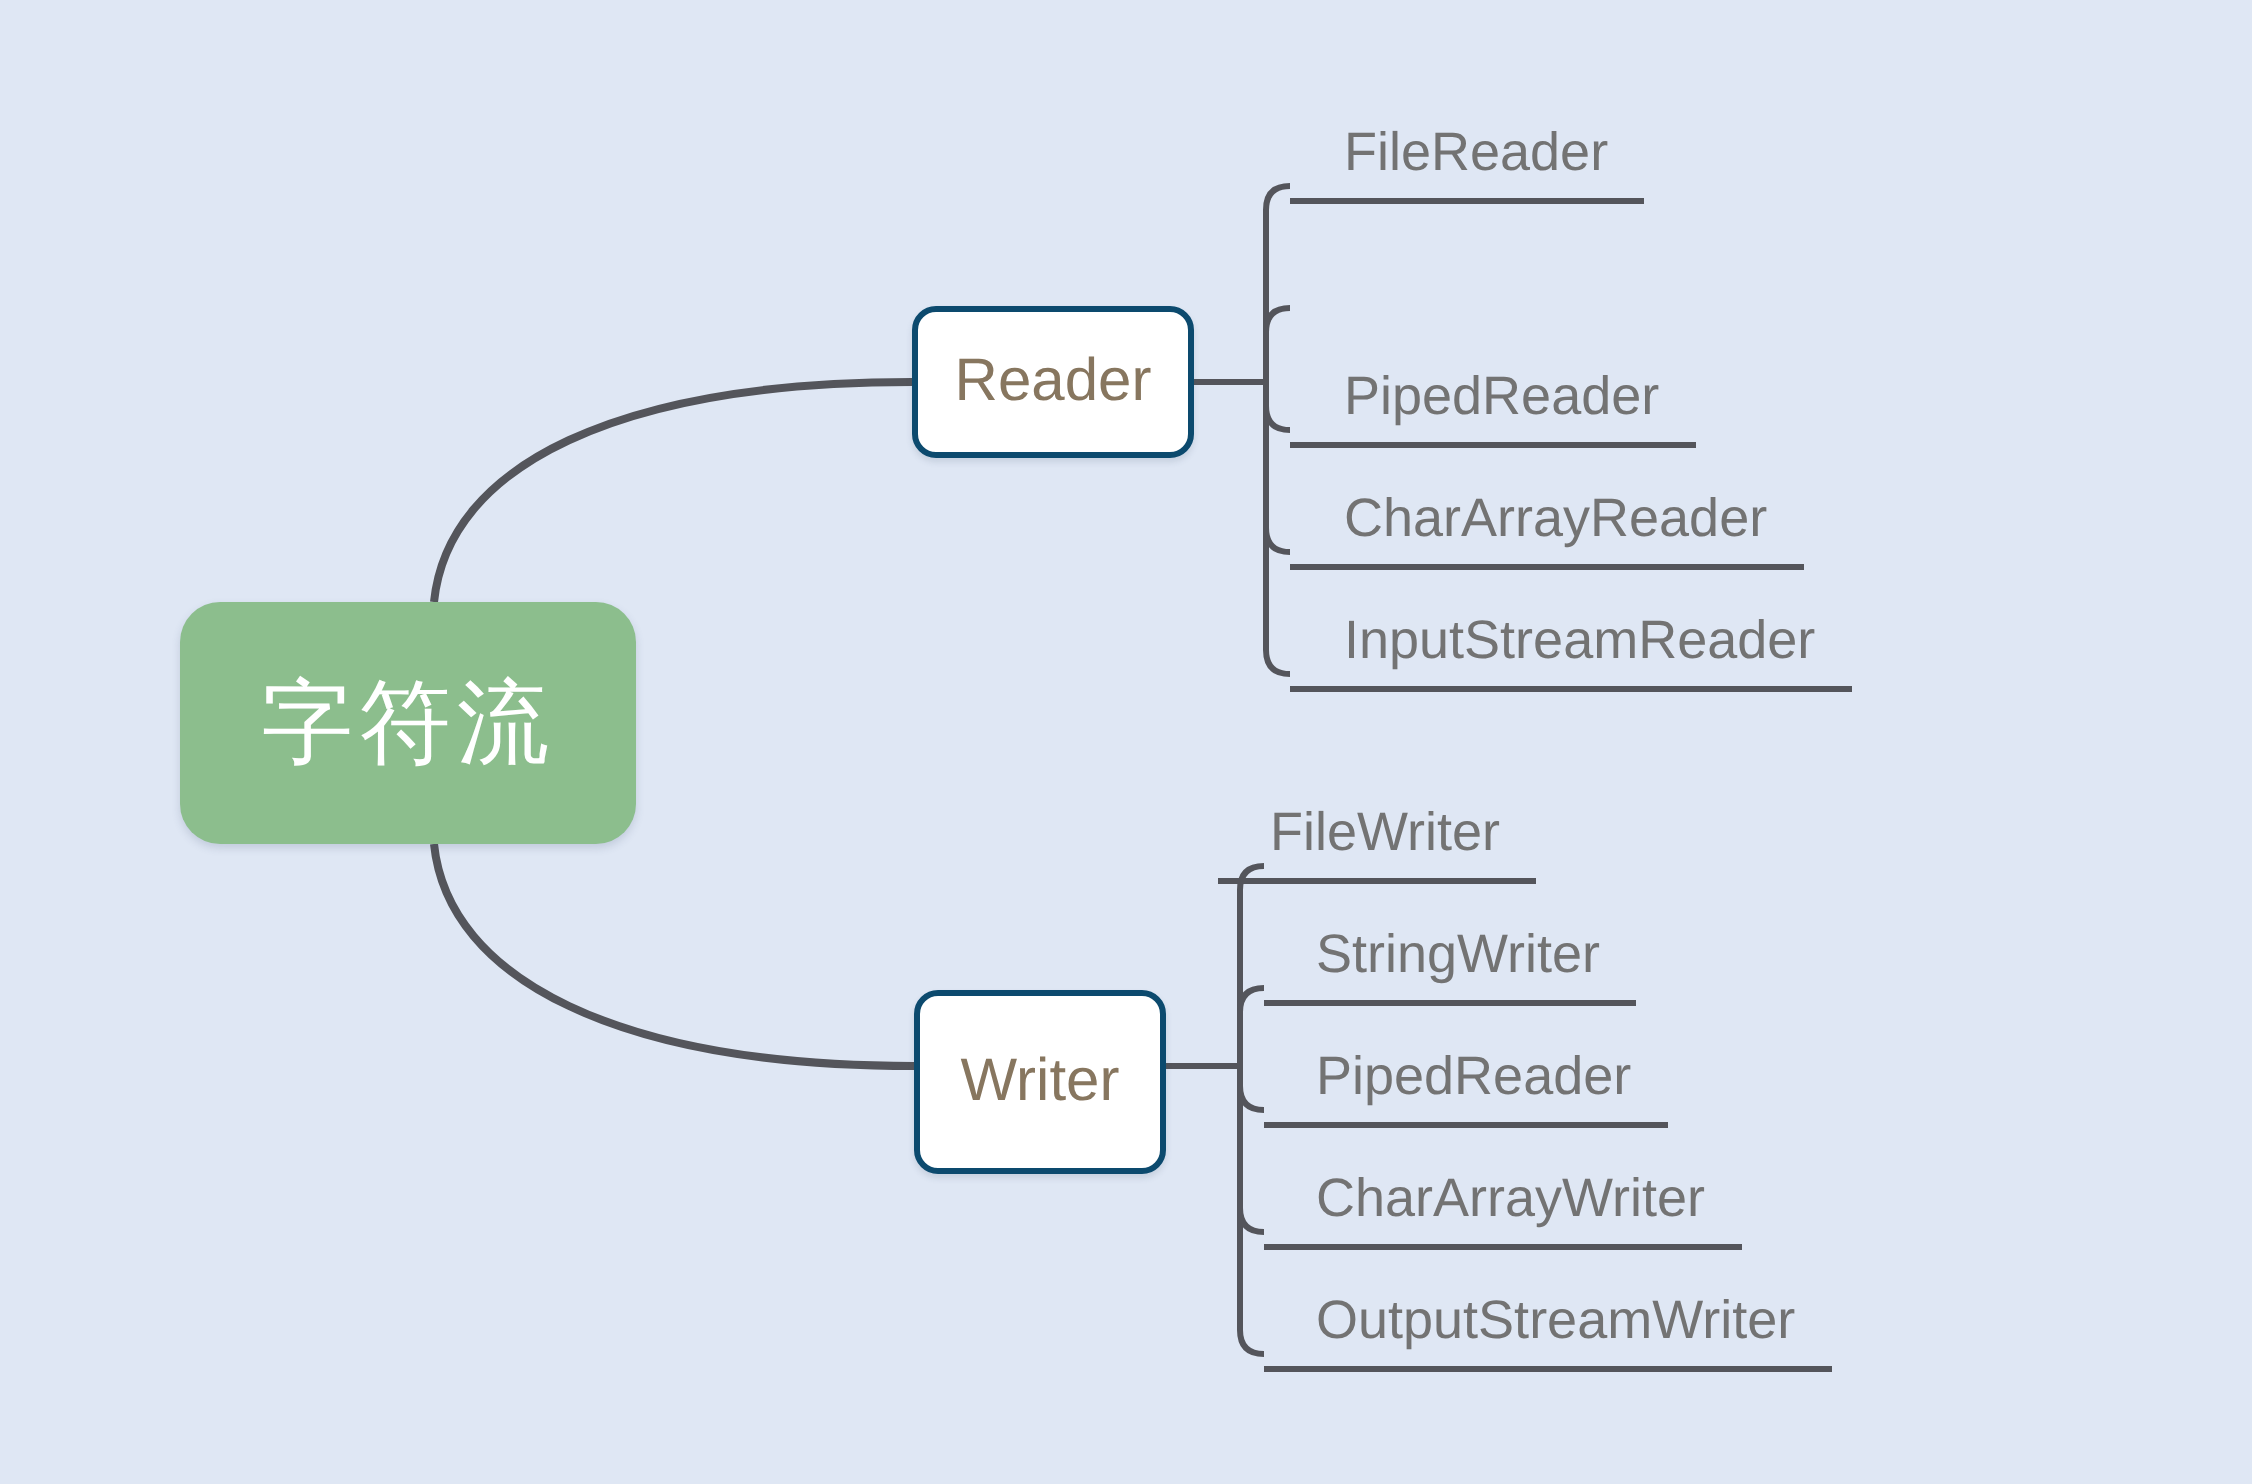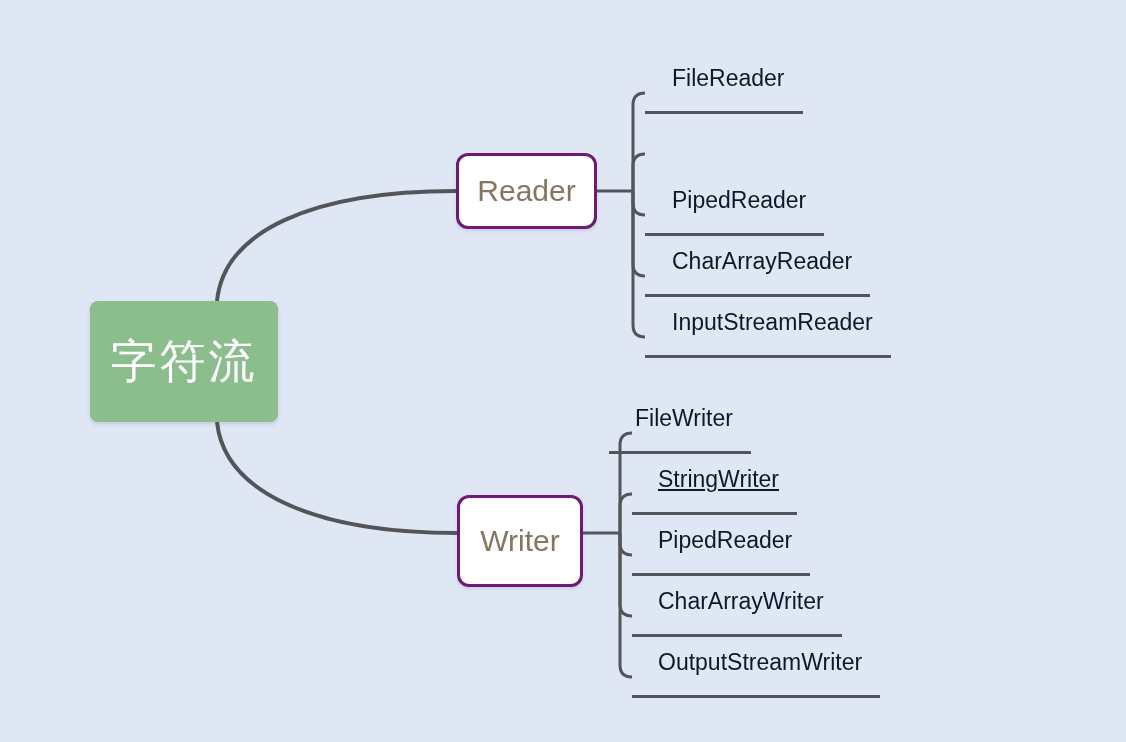--- a/index.html
+++ b/index.html
@@ -24,47 +24,47 @@
   .topic {
     position: absolute;
     box-sizing: border-box;
     display: flex;
     align-items: center;
     justify-content: center;
     border-radius: 12px;
   }
   .root-topic {
     left: 90px; top: 301px;
-    width: 188px; height: 121px;
+    width: 228px; height: 121px;
     background: #8cbe8d;
     color: #ffffff;
     font-size: 46px;
     letter-spacing: 3px;
-    border-radius: 8px;
+    border-radius: 20px;
     box-shadow: 0 2px 4px rgba(60,80,110,0.18);
   }
   .main-topic {
     background: #ffffff;
-    border: 3px solid #701a75;
+    border: 3px solid #0c4a6e;
     color: #87765f;
     font-size: 30px;
     box-shadow: 0 2px 3px rgba(60,80,110,0.15);
   }
   .topic-reader { left: 456px; top: 153px; width: 141px; height: 76px; }
   .topic-writer { left: 457px; top: 495px; width: 126px; height: 92px; }
   .leaf {
     position: absolute;
     height: 40px;
     display: flex;
     align-items: flex-end;
-    padding-bottom: 19px;
+    padding-bottom: 7px;
     box-sizing: content-box;
     border-bottom: 3px solid #54555b;
-    color: #0f172a;
-    font-size: 23px;
+    color: #737373;
+    font-size: 27px;
     white-space: nowrap;
   }
   .leaf.r { padding-left: 27px; padding-right: 18px; }
   .leaf.w { padding-left: 26px; padding-right: 18px; }
 </style>
 </head>
 <body>
 
 <div class="canvas">
 
@@ -104,18 +104,18 @@
   <div class="topic main-topic topic-writer">
     <span>Writer</span>
   </div>
 
   <div class="leaf r" style="left:645px; top:52px;">FileReader</div>
   <div class="leaf r" style="left:645px; top:174px;">PipedReader</div>
   <div class="leaf r" style="left:645px; top:235px;">CharArrayReader</div>
   <div class="leaf r" style="left:645px; top:296px;">InputStreamReader</div>
 
   <div class="leaf w" style="left:609px; top:392px;">FileWriter</div>
-  <div class="leaf w" style="left:632px; top:453px;text-decoration:underline;">StringWriter</div>
+  <div class="leaf w" style="left:632px; top:453px;">StringWriter</div>
   <div class="leaf w" style="left:632px; top:514px;">PipedReader</div>
   <div class="leaf w" style="left:632px; top:575px;">CharArrayWriter</div>
   <div class="leaf w" style="left:632px; top:636px;">OutputStreamWriter</div>
 
 </div>
 
 </body></html>

